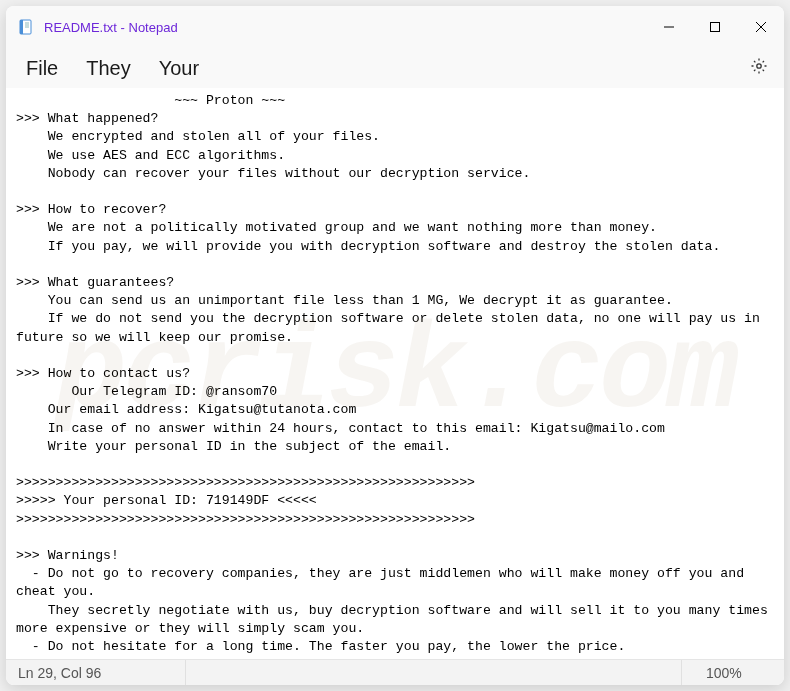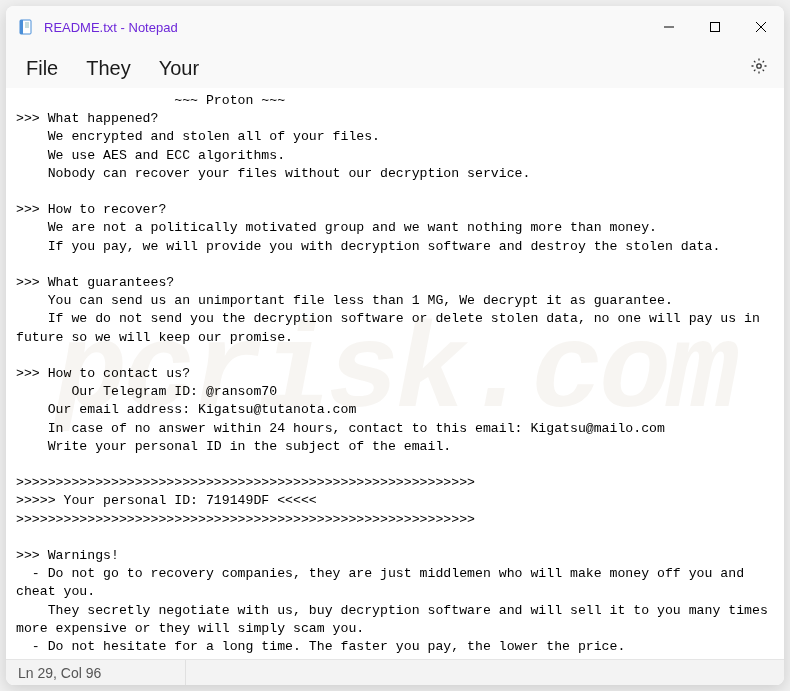--- a/index.html
+++ b/index.html
@@ -193,15 +193,16 @@
 
 &gt;&gt;&gt; Warnings!
   - Do not go to recovery companies, they are just middlemen who will make money off you and cheat you.
     They secretly negotiate with us, buy decryption software and will sell it to you many times more expensive or they will simply scam you.
   - Do not hesitate for a long time. The faster you pay, the lower the price.
   - Do not delete or modify encrypted files, it will lead to problems with decryption of files.</span></div>
 
   <div class="statusbar">
     <div class="status-cell" style="width:180px">Ln 29, Col 96</div>
     <div class="status-gap status-cell"></div>
+    <div class="status-cell" style="width:90px">100%</div>
   </div>
 
 </div>
 
 </body></html>

